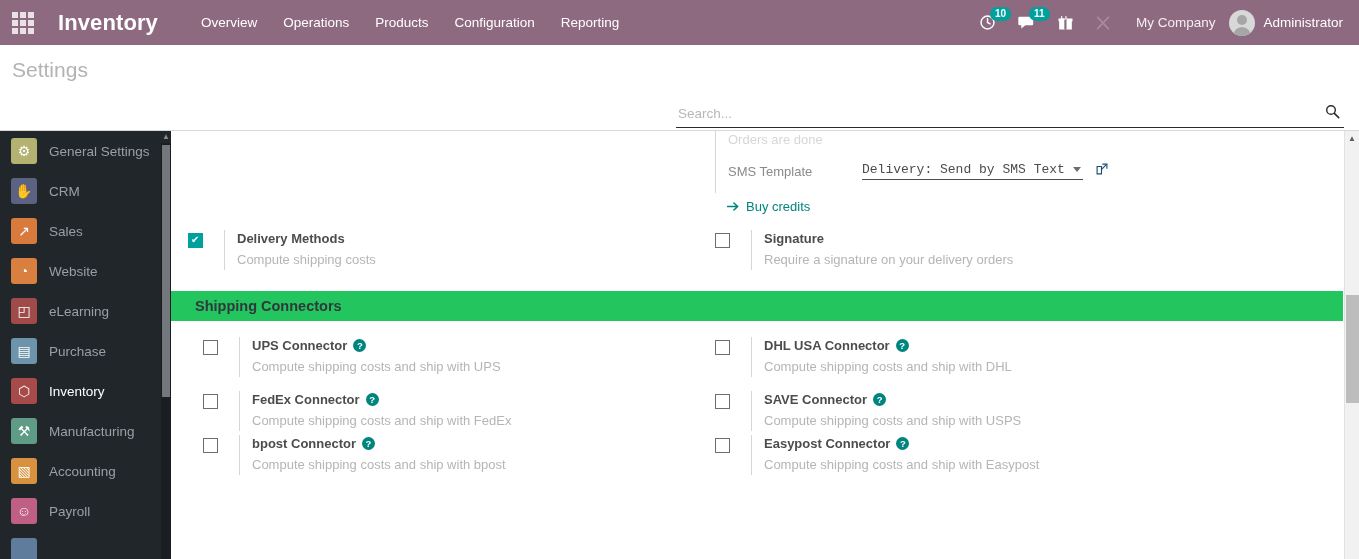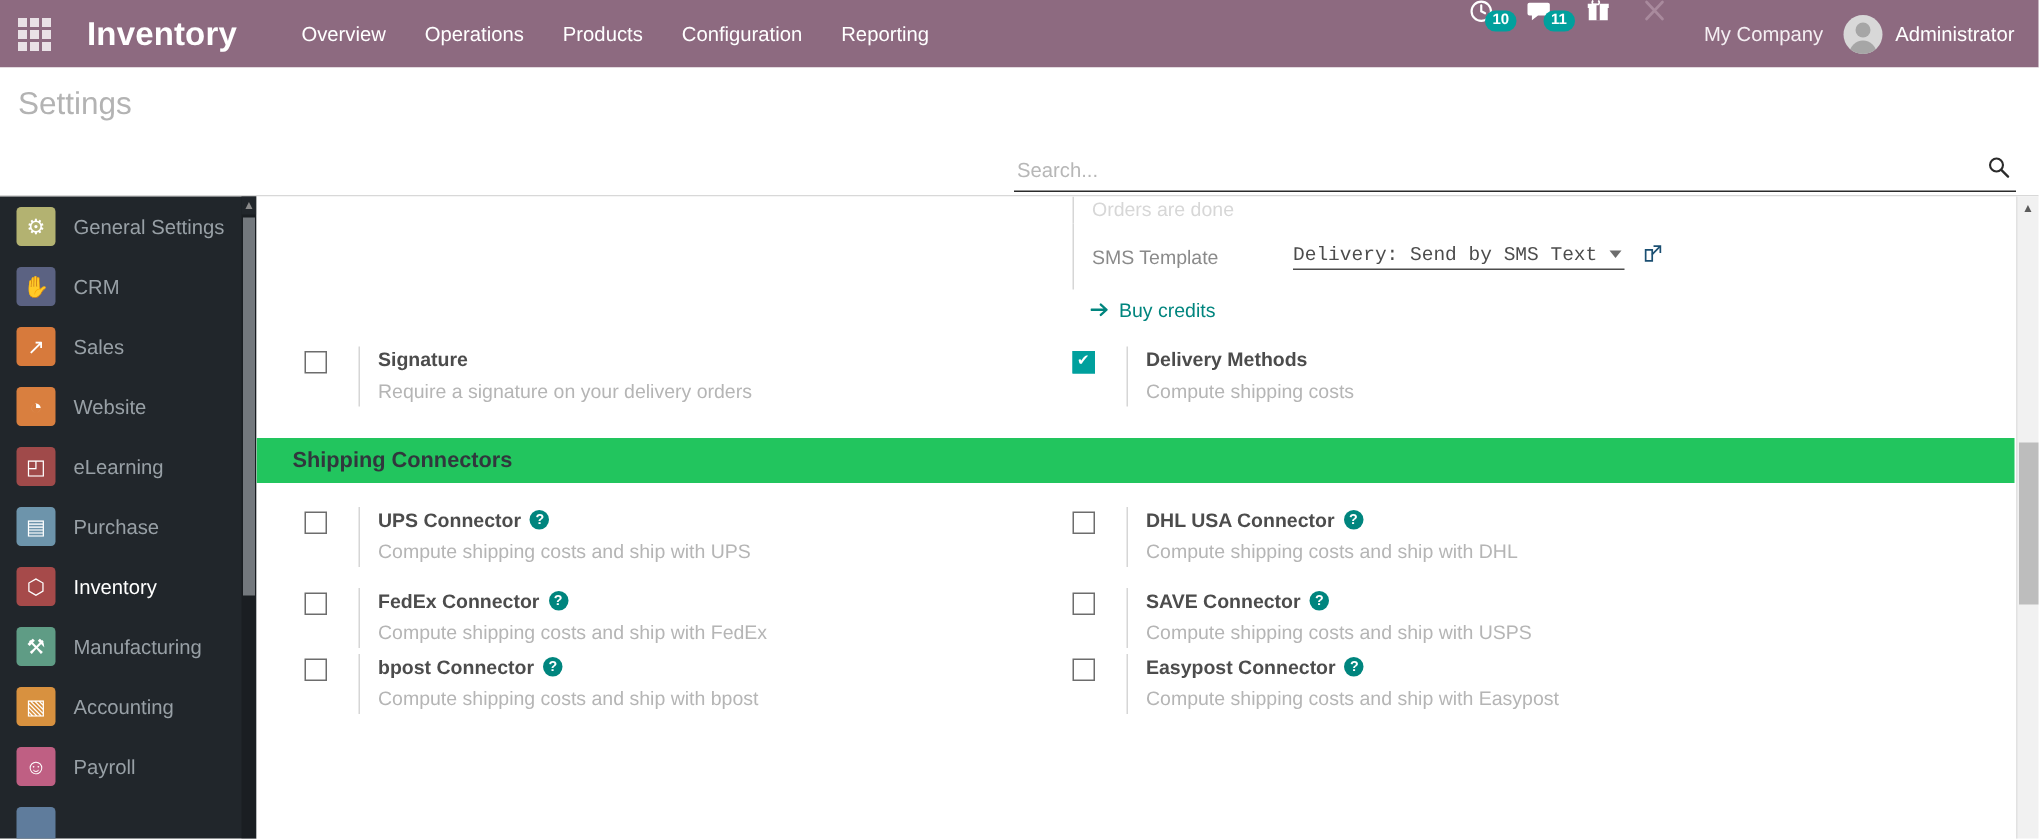--- a/index.html
+++ b/index.html
@@ -38,21 +38,21 @@
   .nav-menu { display: flex; align-items: center; gap: 0px; }
   .nav-menu a {
     color: #ffffff; font-size: 13.5px; text-decoration: none;
     padding: 13px 13px; white-space: nowrap;
   }
   .nav-right {
     margin-left: auto; display: flex; align-items: center;
     height: 45px; padding-right: 10px;
   }
   .nav-icon {
-    position: relative; height: 48px; display: flex; align-items: flex-start;
+    position: relative; height: 48px; display: flex; align-items: center;
     padding: 0 11px; cursor: pointer;
   }
   .badge {
     position: absolute; top: 8px; left: 22px;
     background: #00a09d; color: #fff;
     font-size: 10px; font-weight: bold;
     border-radius: 9px; padding: 1px 5px 2px 5px;
     line-height: 11px; min-width: 18px; text-align: center;
   }
   .company {
@@ -428,43 +428,43 @@
         <a class="buy-credits" href="#">
           <svg width="13" height="11" viewBox="0 0 14 12">
             <path d="M0.6 6 h10.4 M7.4 2.2 L11.6 6 L7.4 9.8" fill="none" stroke="#00857e" stroke-width="1.7" stroke-linecap="round" stroke-linejoin="round"></path>
           </svg>
           <span>Buy credits</span>
         </a>
       </div>
     </div>
 
     <div class="row2" style="margin-top:14px;">
+      <div class="col col-right">
+          <div class="setting">
+            <div class="cb-wrap">
+              <span class="cb checked"></span>
+            </div>
+            <div class="s-body">
+              <div class="s-title">
+                <span>Delivery Methods</span>
+              </div>
+              <div class="s-desc">Compute shipping costs</div>
+            </div>
+          </div>
+        </div>
       <div class="col col-left">
           <div class="setting">
             <div class="cb-wrap">
               <span class="cb"></span>
             </div>
             <div class="s-body">
               <div class="s-title">
                 <span>Signature</span>
               </div>
               <div class="s-desc">Require a signature on your delivery orders</div>
-            </div>
-          </div>
-        </div>
-      <div class="col col-right">
-          <div class="setting">
-            <div class="cb-wrap">
-              <span class="cb checked"></span>
-            </div>
-            <div class="s-body">
-              <div class="s-title">
-                <span>Delivery Methods</span>
-              </div>
-              <div class="s-desc">Compute shipping costs</div>
             </div>
           </div>
         </div>
     </div>
 
     <div class="section-head">
       <h3>Shipping Connectors</h3>
     </div>
 
     <div style="margin-top:16px;">

